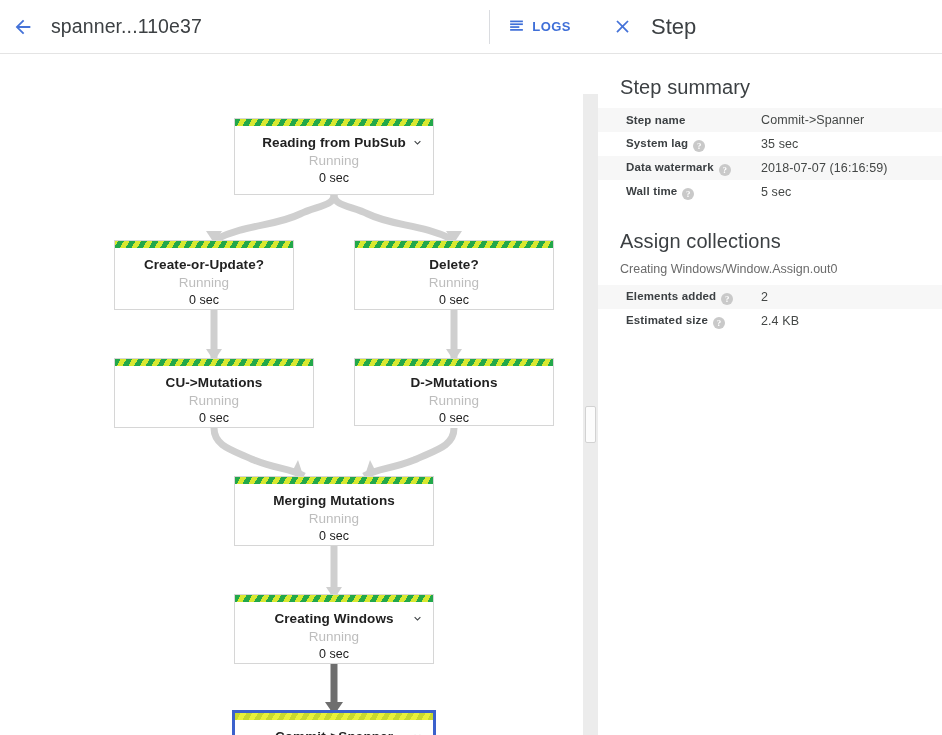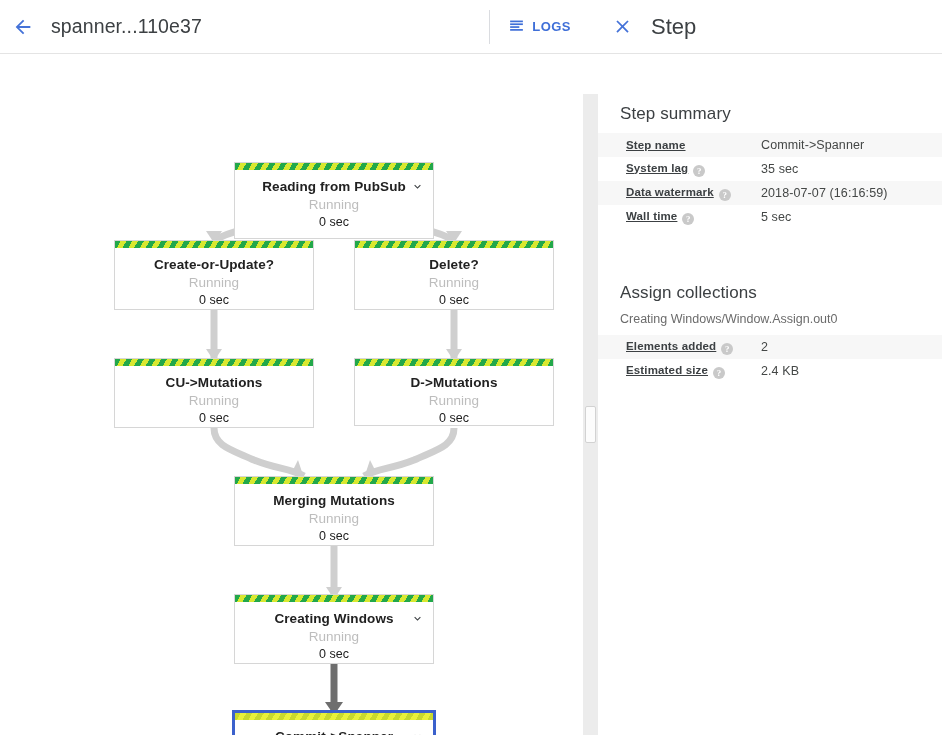--- a/index.html
+++ b/index.html
@@ -202,26 +202,25 @@
   #panel-title {
     font-size: 22px;
     color: #3c4043;
     font-weight: 400;
     margin-left: 5px;
   }
   #panel-body {
     padding: 22px 0 0 0;
   }
   .section-heading {
-    font-size: 17px;
+    font-size: 20px;
     color: #3c4043;
     font-weight: 400;
     padding: 0 0 9px 22px;
     letter-spacing: .1px;
-    margin-top: 28px;
   }
   .section-sub {
     font-size: 12.5px;
     color: #6b6b6b;
     padding: 0 22px 9px 22px;
     word-break: break-all;
   }
   .kv-table {
     width: 100%;
     border-collapse: collapse;
@@ -230,21 +229,20 @@
   .kv-row.shade { background: #f7f7f7; }
   .kv-key {
     font-size: 11.5px;
     font-weight: 700;
     color: #3c4043;
     padding-left: 28px;
     white-space: nowrap;
     letter-spacing: .15px;
     vertical-align: middle;
     width: 162px;
-    text-decoration: underline;
   }
   .kv-val {
     font-size: 12.5px;
     color: #444746;
     vertical-align: middle;
     letter-spacing: .1px;
   }
   .help-icon {
     display: inline-block;
     vertical-align: -2px;
@@ -325,32 +323,32 @@
           </g>
 
           <g fill="none" stroke="#6e6e6e" stroke-width="7">
             <path d="M334,610 L334,656"></path>
           </g>
           <g fill="#6e6e6e">
             <polygon points="334,661 325,648 343,648"></polygon>
           </g>
         </svg>
 
-      <div class="node" style="left: 234px; top: 64px; width: 200px; height: 77px; margin-top: 44px;">
+      <div class="node" style="left: 234px; top: 64px; width: 200px; height: 77px;">
             <div class="node-stripe"></div>
             <div class="node-body">
               <div class="node-title">Reading from PubSub</div>
               <div class="node-status">Running</div>
               <div class="node-time">0 sec</div>
               <span class="node-chevron"><svg viewBox="0 0 24 24" width="13" height="13" aria-hidden="true">
                   <path d="M7.4 8.6L12 13.2l4.6-4.6L18 10l-6 6-6-6z" fill="#3c4043"></path>
                 </svg></span>
             </div>
           </div>
-          <div class="node" style="left: 114px; top: 186px; width: 200px; height: 70px;">
+          <div class="node" style="left: 114px; top: 186px; width: 180px; height: 70px;">
             <div class="node-stripe"></div>
             <div class="node-body">
               <div class="node-title">Create-or-Update?</div>
               <div class="node-status">Running</div>
               <div class="node-time">0 sec</div>
             </div>
           </div>
           <div class="node" style="left: 354px; top: 186px; width: 200px; height: 70px;">
             <div class="node-stripe"></div>
             <div class="node-body">

